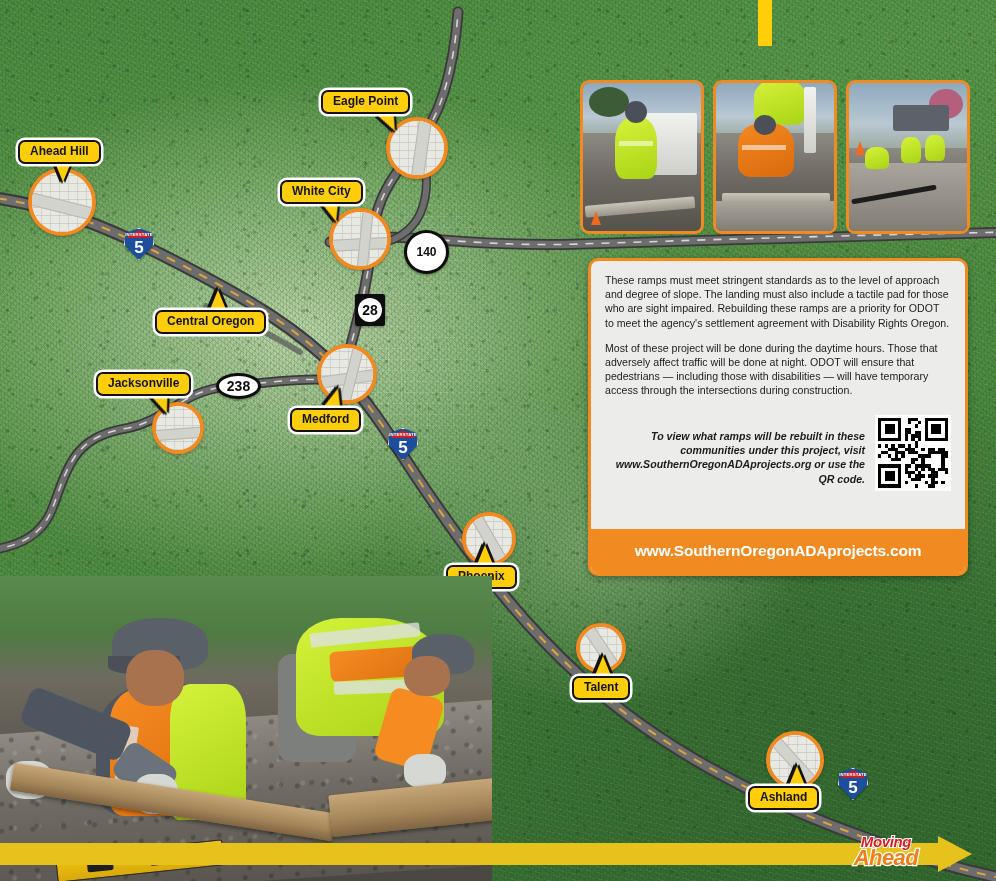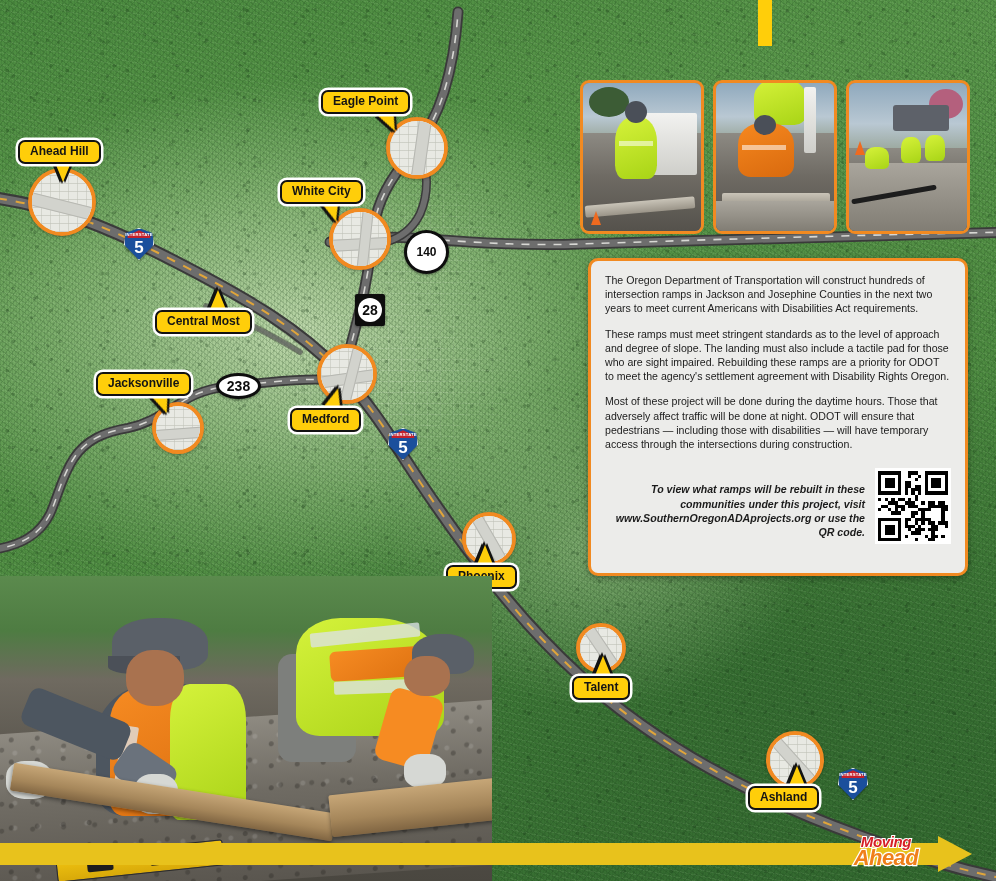--- a/index.html
+++ b/index.html
@@ -541,21 +541,21 @@
     <div class="tail-down" style="left:60px; top:20px; transform:rotate(-26deg);"></div>
   </div>
 
   <div class="callout" style="left:280px; top:180px;">
     <div class="bubble">White City</div>
     <div class="tail-down" style="left:44px; top:20px; transform:rotate(-16deg);"></div>
   </div>
 
   <div class="callout" style="left:155px; top:310px;">
     <div class="tail-up" style="left:54px; top:-20px;"></div>
-    <div class="bubble">Central Most</div>
+    <div class="bubble">Central Oregon</div>
   </div>
 
   <div class="callout" style="left:96px; top:372px;">
     <div class="bubble">Jacksonville</div>
     <div class="tail-down" style="left:58px; top:20px; transform:rotate(-20deg);"></div>
   </div>
 
   <div class="callout" style="left:290px; top:408px;">
     <div class="tail-up" style="left:36px; top:-20px; transform:rotate(16deg);"></div>
     <div class="bubble">Medford</div>
@@ -707,21 +707,20 @@
       <div class="ph-worker vest-lime" style="left:16px; top:64px; width:24px; height:22px;"></div>
       <div class="ph-worker vest-lime" style="left:52px; top:54px; width:20px; height:26px;"></div>
       <div class="ph-worker vest-lime" style="left:76px; top:52px; width:20px; height:26px;"></div>
       <div class="ph-cone" style="left:6px; top:58px;"></div>
     </div>
 
   </div>
 
   <div class="info-panel">
     <div class="info-body">
-      <p>The Oregon Department of Transportation will construct hundreds of intersection ramps in Jackson and Josephine Counties in the next two years to meet current Americans with Disabilities Act requirements.</p>
       <p>These ramps must meet stringent standards as to the level of approach and degree of slope. The landing must also include a tactile pad for those who are sight impaired. Rebuilding these ramps are a priority for ODOT to meet the agency's settlement agreement with Disability Rights Oregon.</p>
       <p>Most of these project will be done during the daytime hours. Those that adversely affect traffic will be done at night. ODOT will ensure that pedestrians — including those with disabilities — will have temporary access through the intersections during construction.</p>
     </div>
 
     <div class="cta-row">
       <div class="cta-text">To view what ramps will be rebuilt in these communities under this project, visit www.SouthernOregonADAprojects.org or use the QR code.</div>
       <div class="qr-box">
         <div class="qr-grid" id="qr-grid">
             <i class="on"></i>
             <i class="on"></i>
@@ -1161,20 +1160,23 @@
             <i class="on"></i>
             <i class="on"></i>
             <i></i>
             <i></i>
             <i></i>
             <i></i>
           </div>
       </div>
     </div>
 
+    <div class="url-bar">
+      <span>www.SouthernOregonADAprojects.com</span>
+    </div>
   </div>
 
   <div class="arrow-bar">
     <div class="shaft"></div>
     <div class="head"></div>
   </div>
   <div class="moving-ahead">
     <span class="ma-moving">Moving</span>
     <span class="ma-ahead">Ahead</span>
   </div>

